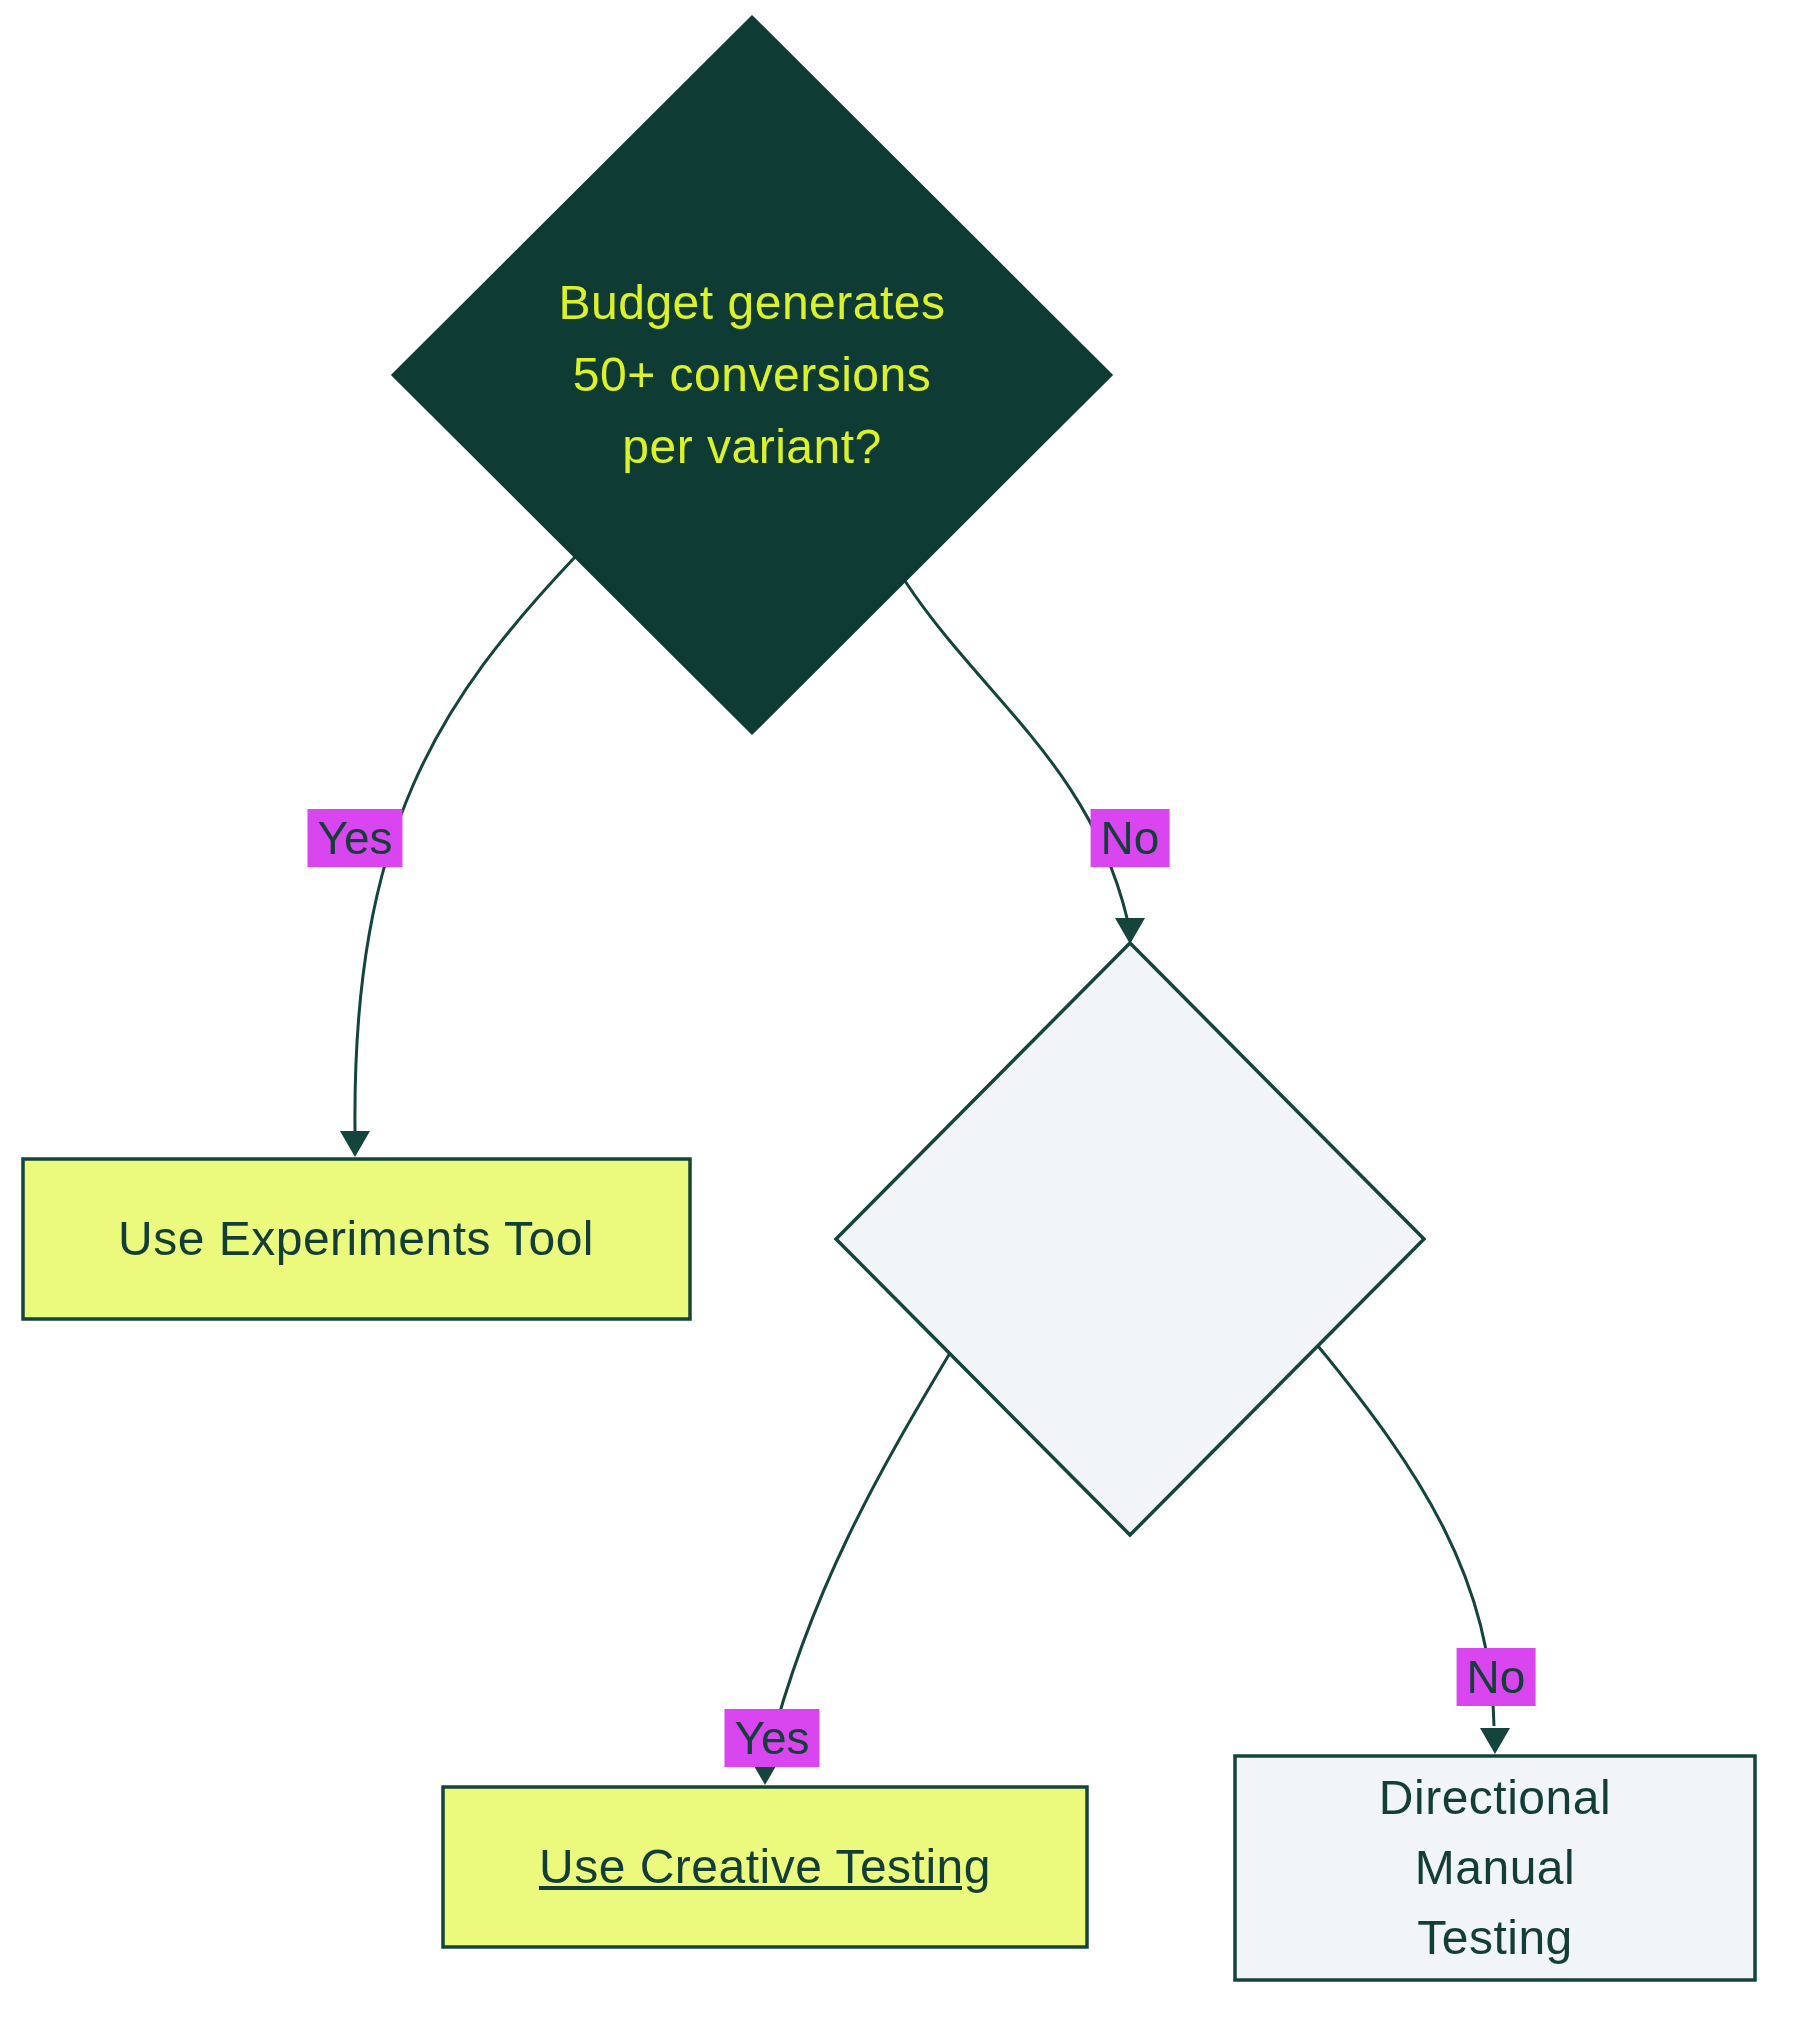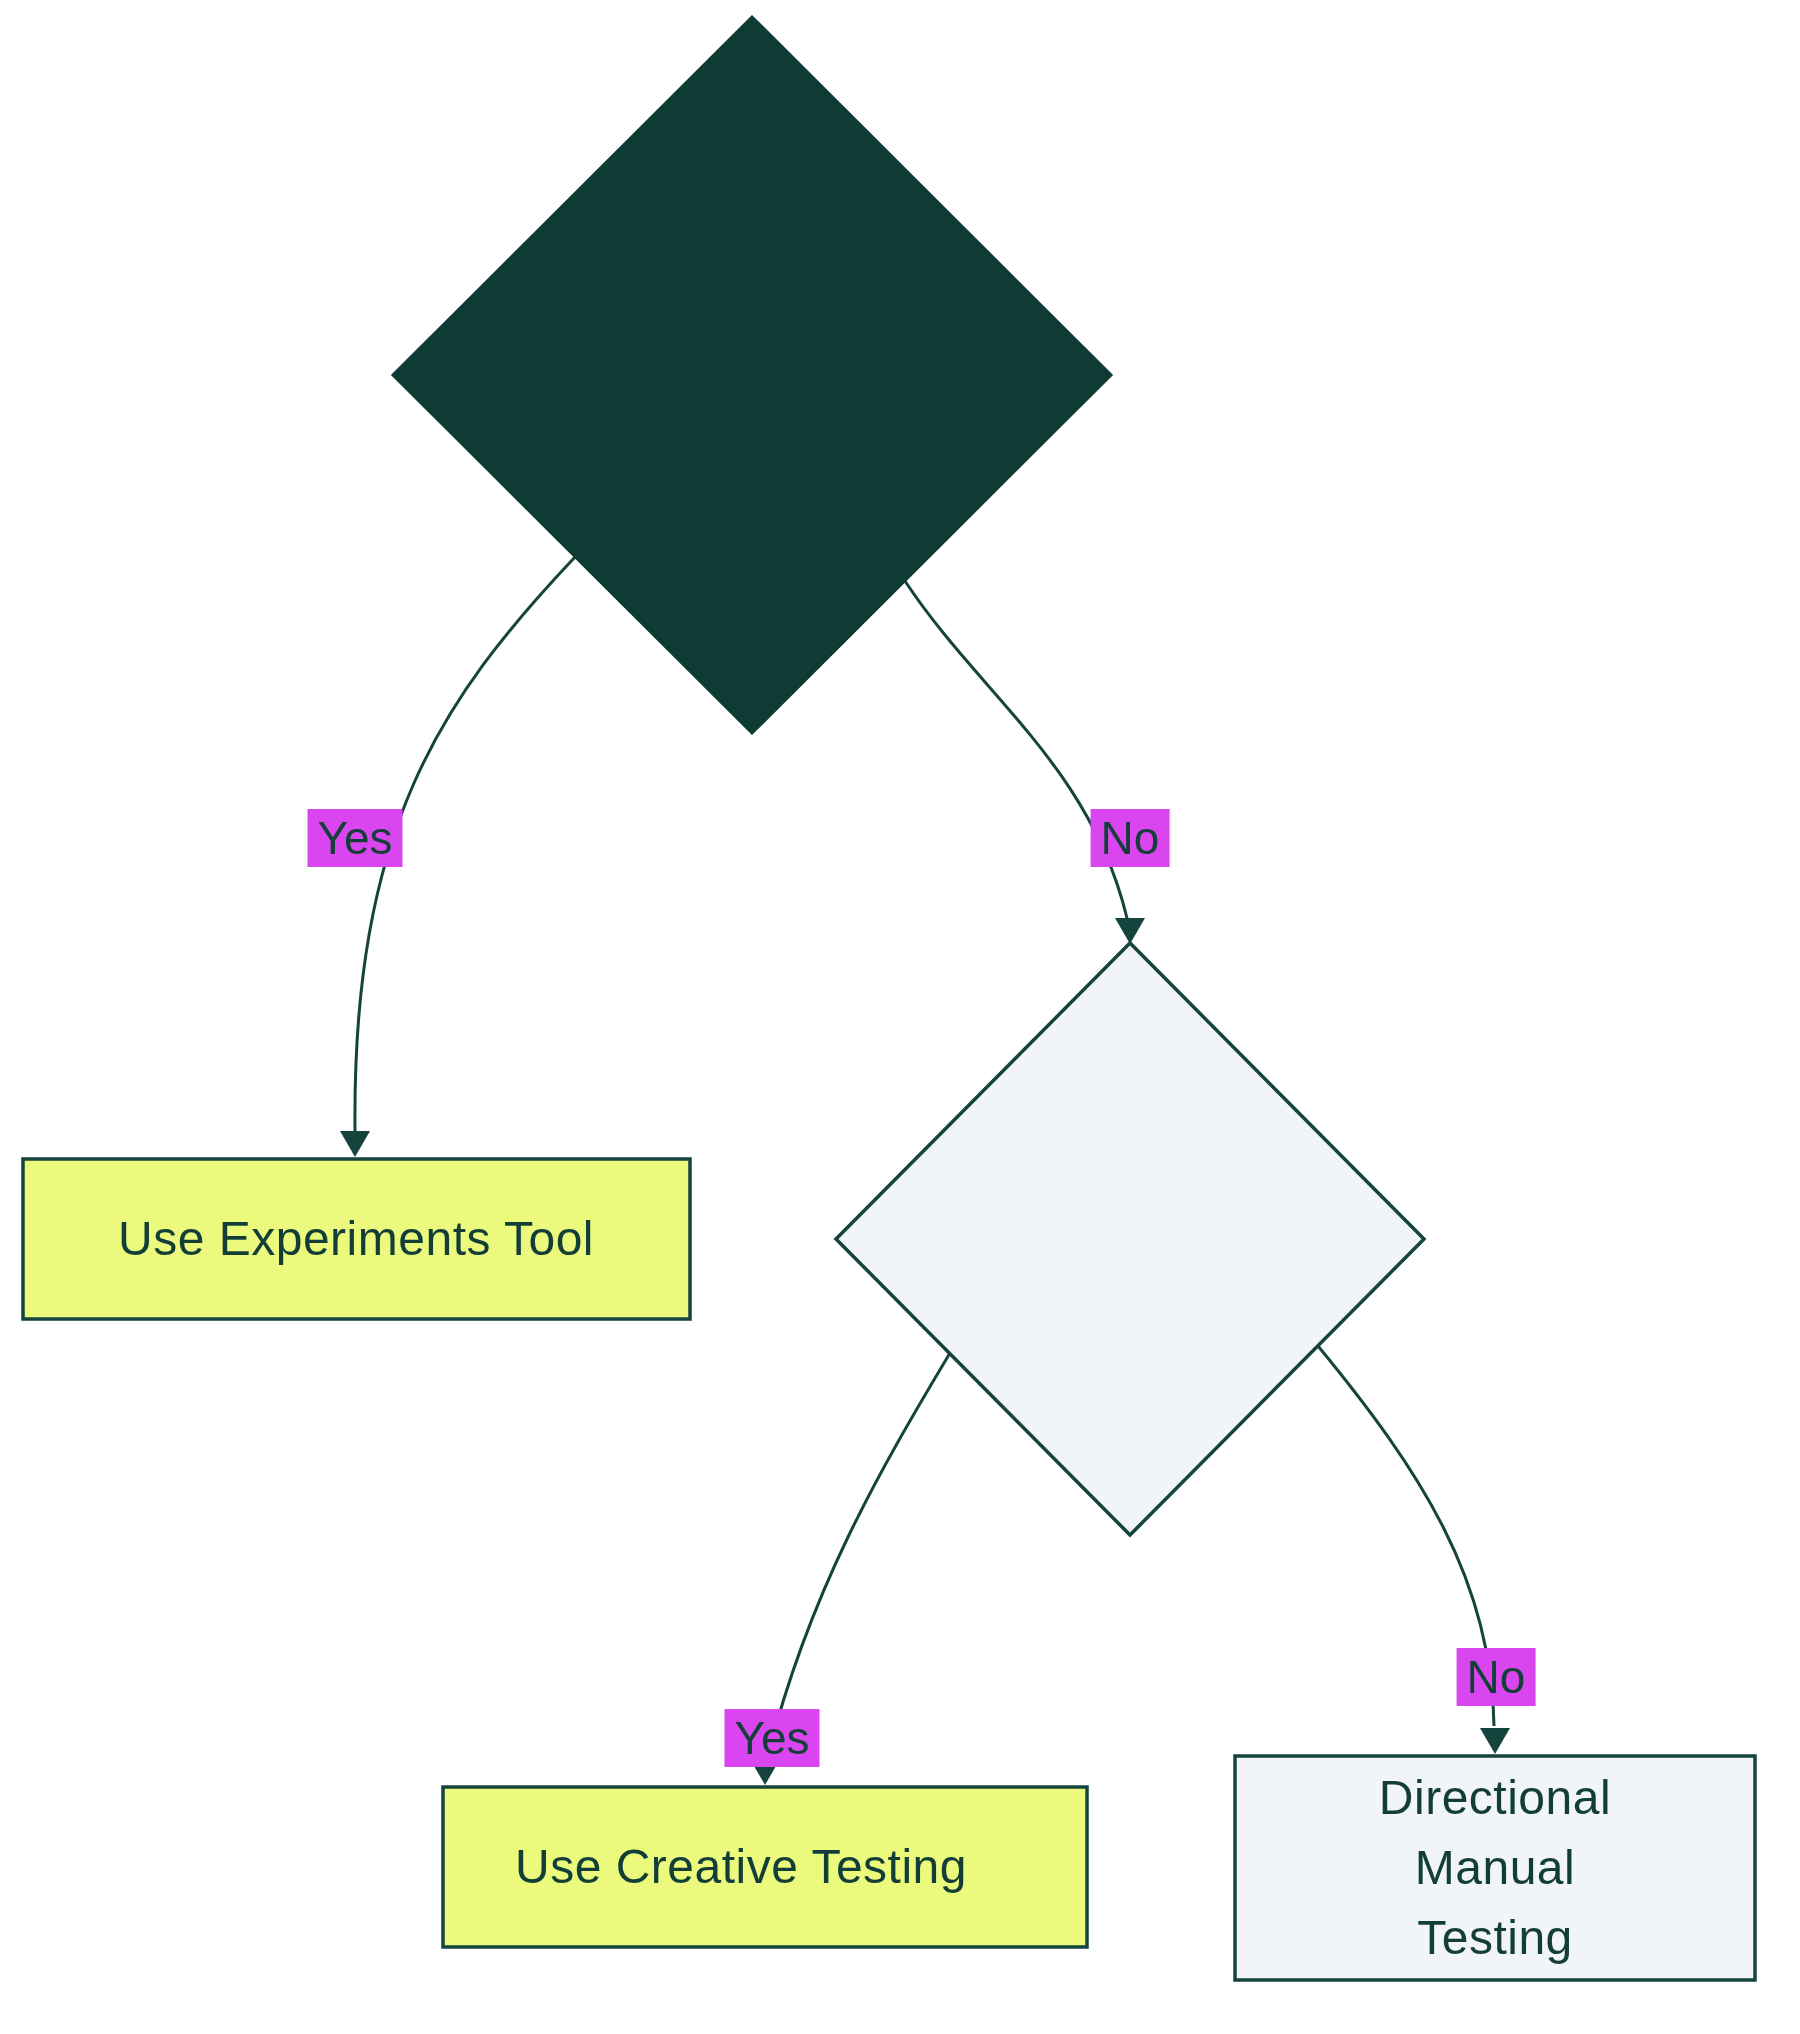--- a/index.html
+++ b/index.html
@@ -47,25 +47,28 @@
 
     <rect x="23" y="1159" width="667" height="160" fill="#EBF97C" stroke="#15443D" stroke-width="3.5"></rect>
 
     <polygon points="1130,943 1424,1239 1130,1535 836,1239" fill="#F2F5F7" stroke="#15443D" stroke-width="3.5"></polygon>
 
     <rect x="443" y="1787" width="644" height="160" fill="#EBF97C" stroke="#15443D" stroke-width="3.5"></rect>
 
     <rect x="1235" y="1756" width="520" height="224" fill="#F2F5F7" stroke="#15443D" stroke-width="3.5"></rect>
   </svg>
 
+  <div class="node-label chartreuse-text" style="left:752px;top:375px;">Budget generates
+50+ conversions
+per variant?</div>
 
   <div class="node-label teal-text" style="left:356px;top:1239px;">Use Experiments Tool</div>
 
 
-  <div class="node-label teal-text" style="left:741px;top:1867px;">Use Creative Testing</div>
+  <div class="node-label teal-text" style="left:765px;top:1867px;text-decoration:underline;">Use Creative Testing</div>
 
   <div class="node-label teal-text lh70" style="left:1495px;top:1868px;">Directional
 Manual Testing</div>
 
   <div class="edge-label" style="left:355px;top:838px;">Yes</div>
 
   <div class="edge-label" style="left:1130px;top:838px;">No</div>
 
   <div class="edge-label" style="left:772px;top:1738px;">Yes</div>
 

